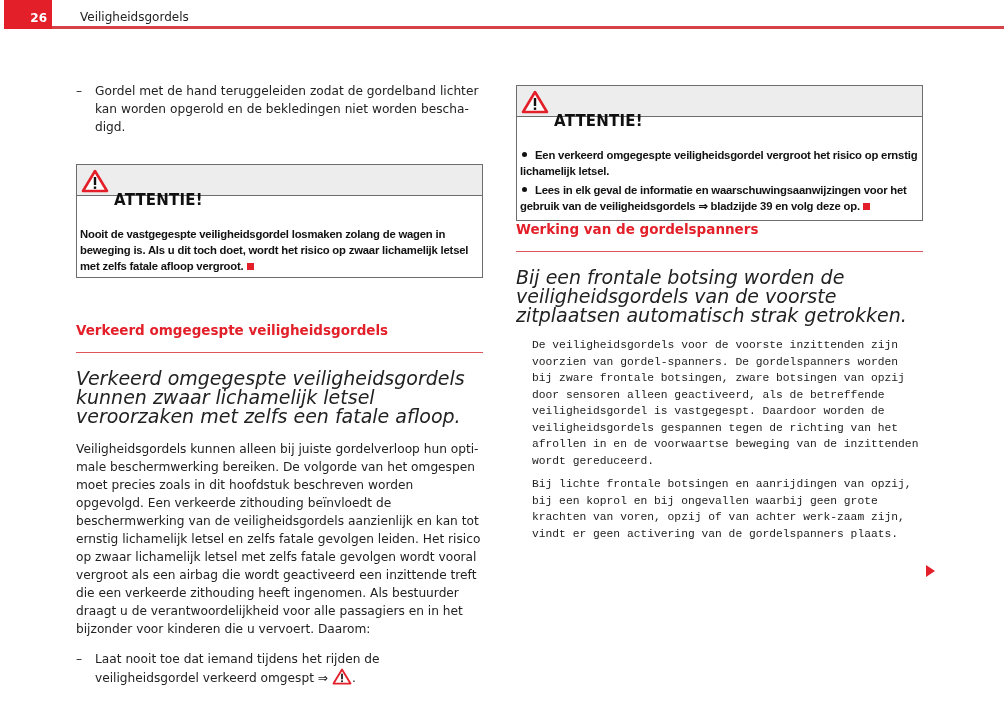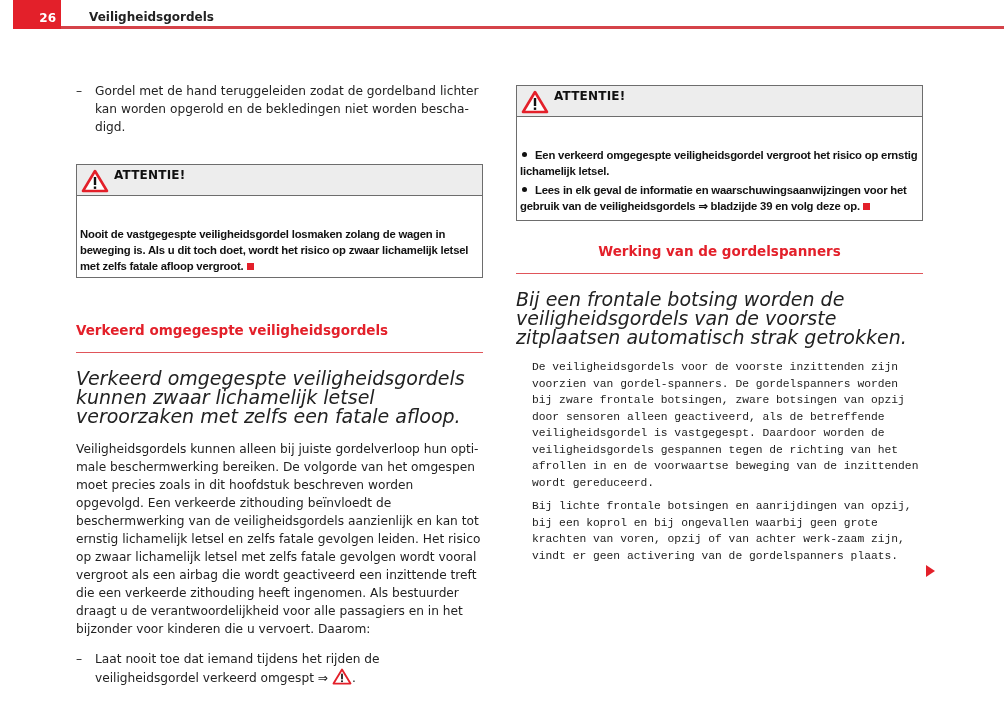--- a/index.html
+++ b/index.html
@@ -1,46 +1,46 @@
 <!DOCTYPE html>
 <html><head>
 <meta charset="utf-8">
 <style>
   html, body { margin: 0; padding: 0; }
   body {
     width: 1004px; height: 709px; background: #ffffff; position: relative; overflow: hidden;
     font-family: "DejaVu Sans", sans-serif; color: #222222;
   }
-  .header { position: absolute; left: 13px; top: 0; width: 902px; height: 30px; }
+  .header { position: absolute; left: 4px; top: 0; width: 902px; height: 30px; }
   .page-num {
     position: absolute; left: 0; top: 0; width: 48px; height: 29px; background: #e3202a;
     color: #fff; font-weight: bold; font-size: 12px; line-height: 36px; text-align: right;
     box-sizing: border-box; padding-right: 5px;
   }
   .header-title {
-    position: absolute; left: 76px; top: 10px; font-weight: bold; font-size: 12px; color: #222;
+    position: absolute; left: 76px; top: 10px; font-weight: normal; font-size: 12px; color: #222;
   }
   .header-line { position: absolute; left: 48px; top: 26px; width: 956px; height: 3px; background: #d54349; }
 
   .col { position: absolute; width: 407px; }
   .col-left { left: 76px; top: 82px; }
   .col-right { left: 516px; top: 85px; }
 
   .dash-item { position: relative; padding-left: 19px; font-size: 12.2px; line-height: 18px; }
   .dash-item .dash { position: absolute; left: 0; top: 0; }
 
   .warn-box {
     border: 1px solid #6d6d6d; box-sizing: border-box; width: 407px;
   }
   .warn-head {
     background: #ededed; height: 30px; border-bottom: 1px solid #6d6d6d; position: relative;
   }
   .warn-head .tri { position: absolute; left: 4px; top: 4px; width: 28px; height: 24px; }
   .warn-head .title {
-    position: absolute; left: 37px; top: 3px; font-weight: bold; font-size: 12px; letter-spacing: 0.2px; color: #111;
+    position: absolute; left: 37px; top: 26px; font-weight: bold; font-size: 15px; letter-spacing: 0.2px; color: #111;
   }
   .warn-body {
     font-family: "Liberation Sans", sans-serif; font-weight: bold; font-size: 11.3px; line-height: 16px;
     padding: 2px 3px 3px 3px; color: #111; letter-spacing: -0.2px; margin-top: 28px;
   }
   .warn-body p { margin: 0 0 3px 0; }
   .stop { display: inline-block; width: 7px; height: 7px; background: #e3202a; vertical-align: 0px; margin-left: 3px; }
   .bullet { display: inline-block; width: 5px; height: 5px; border-radius: 50%; background: #111; vertical-align: 2px; margin: 0 8px 0 2px; }
 
   .sec-head {
@@ -109,21 +109,21 @@
         <rect x="12.8" y="17.5" width="2.4" height="2.4" fill="#111"></rect>
       </svg>
       <span class="title">ATTENTIE!</span>
     </div>
     <div class="warn-body">
       <p><span class="bullet"></span><span>Een verkeerd omgegespte veiligheidsgordel vergroot het risico op ernstig lichamelijk letsel.</span></p>
       <p><span class="bullet"></span><span>Lees in elk geval de informatie en waarschuwingsaanwijzingen voor het gebruik van de veiligheidsgordels ⇒ bladzijde 39 en volg deze op.</span><span class="stop"></span></p>
     </div>
   </div>
 
-  <div class="sec-head" style="margin-top:22px;text-align:center;">Werking van de gordelspanners</div>
+  <div class="sec-head" style="">Werking van de gordelspanners</div>
   <div class="lead">Bij een frontale botsing worden de veiligheidsgordels van de voorste zitplaatsen automatisch strak getrokken.</div>
   <div class="body-small">
     <p>De veiligheidsgordels voor de voorste inzittenden zijn voorzien van gordel-spanners. De gordelspanners worden bij zware frontale botsingen, zware botsingen van opzij door sensoren alleen geactiveerd, als de betreffende veiligheidsgordel is vastgegespt. Daardoor worden de veiligheidsgordels gespannen tegen de richting van het afrollen in en de voorwaartse beweging van de inzittenden wordt gereduceerd.</p>
     <p>Bij lichte frontale botsingen en aanrijdingen van opzij, bij een koprol en bij ongevallen waarbij geen grote krachten van voren, opzij of van achter werk-zaam zijn, vindt er geen activering van de gordelspanners plaats.</p>
   </div>
 </div>
 
 <div class="next-arrow"></div>
 
 </body></html>

